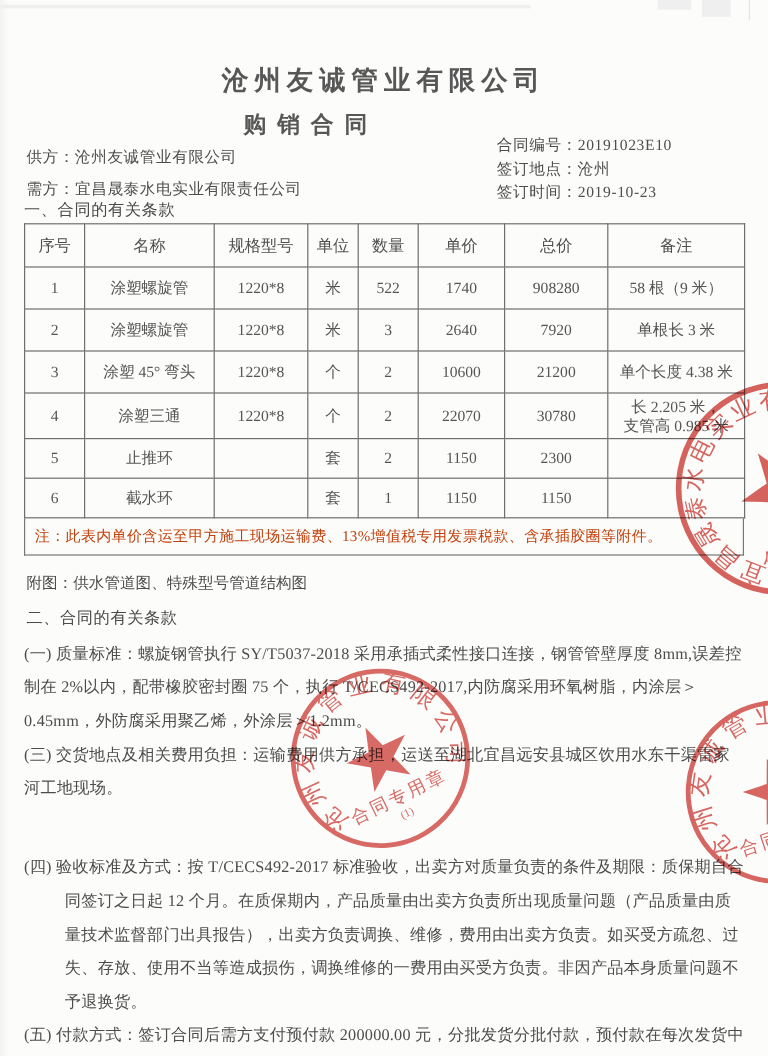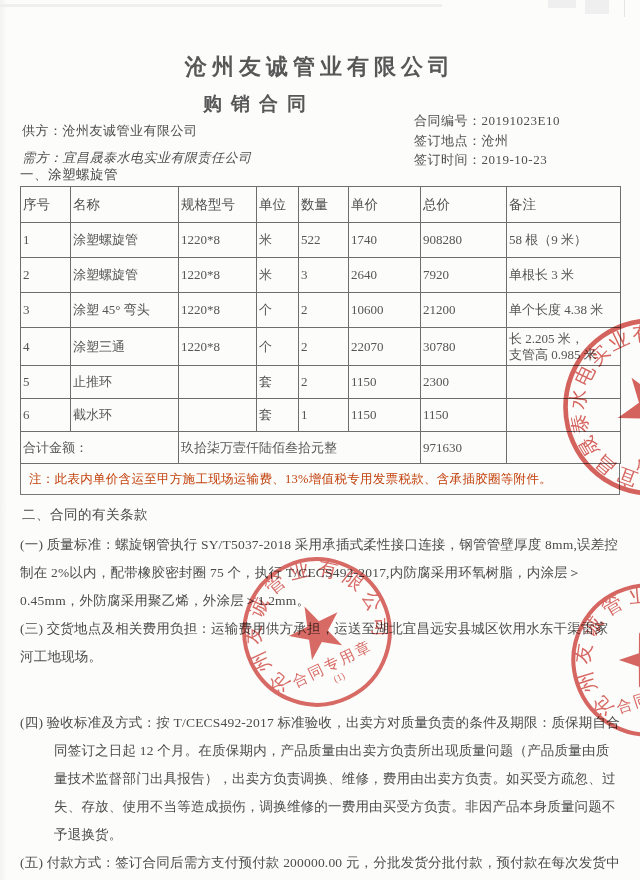--- a/index.html
+++ b/index.html
@@ -10,28 +10,28 @@
     color:#4c4c4c;
   }
   .abs{position:absolute;}
   
   .company-title{top:52px;left:0;width:640px;text-align:center;
     font-size:22px;font-weight:600;letter-spacing:5px;color:#575757;}
   .doc-title{top:91px;left:0;width:518px;text-align:center;
     font-size:19px;font-weight:600;letter-spacing:9px;color:#575757;}
   .meta-line{font-size:13px;color:#4e4e4e;letter-spacing:0.5px;}
   .meta-left-supplier{top:122px;left:22px;}
-  .meta-left-buyer{top:149px;left:22px;font-style:italic;}
+  .meta-left-buyer{top:149px;left:22px;}
   .meta-right{top:111px;left:414px;line-height:19.5px;}
   .section-heading{font-size:13.5px;color:#4a4a4a;letter-spacing:0.5px;}
   .sec1{top:166px;left:20px;}
   
   .content-block{top:186px;left:20px;width:600px;}
   table{border-collapse:collapse;table-layout:fixed;width:600px;}
-  th,td{border:1px solid #6e6e6e;text-align:left;font-weight:normal;
+  th,td{border:1px solid #6e6e6e;text-align:center;font-weight:normal;
     font-size:13px;color:#555;padding:0 2px;overflow:hidden;}
   th{font-size:13.5px;color:#4f4f4f;}
   col.c1{width:50px}col.c2{width:108px}col.c3{width:78px}col.c4{width:42px}
   col.c5{width:50px}col.c6{width:72px}col.c7{width:86px}col.c8{width:114px}
   .remark{white-space:pre-line;line-height:16px;margin-left:48px;}
   .note-box{border:1px solid #777;border-top:none;font-size:12.5px;
     color:#c2410c;padding:7px 8px 6px 8px;letter-spacing:0.3px;}
   .attachment{margin:14px 0 0 2px;font-size:13px;color:#4c4c4c;}
   .sec2{margin:11px 0 0 2px;}
   .clauses{margin-top:7px;width:600px;font-size:13.5px;line-height:28px;
@@ -67,21 +67,21 @@
 <div class="abs meta-line meta-left-buyer">
   <span>需方：</span><span>宜昌晟泰水电实业有限责任公司</span>
 </div>
 
 <div class="abs meta-line meta-right">
   <div><span>合同编号：</span><span>20191023E10</span></div>
   <div><span>签订地点：</span><span>沧州</span></div>
   <div><span>签订时间：</span><span>2019-10-23</span></div>
 </div>
 
-<div class="abs section-heading sec1">一、涂塑螺旋管</div>
+<div class="abs section-heading sec1">一、合同的有关条款</div>
 
 <div class="abs content-block">
 
   <table>
     <colgroup>
         <col class="c1">
         <col class="c2">
         <col class="c3">
         <col class="c4">
         <col class="c5">
@@ -154,31 +154,26 @@
     <tr style="height:33px;">
       <td>6</td>
       <td>截水环</td>
       <td></td>
       <td>套</td>
       <td>1</td>
       <td>1150</td>
       <td>1150</td>
       <td class="remark"></td>
     </tr>
-    <tr style="height:32px;">
-      <td colspan="2">合计金额：</td>
-      <td colspan="4">玖拾柒万壹仟陆佰叁拾元整</td>
-      <td>971630</td>
-      <td></td>
-    </tr>
   </tbody>
     </table>
 
   <div class="note-box">注：此表内单价含运至甲方施工现场运输费、13%增值税专用发票税款、含承插胶圈等附件。</div>
 
+  <p class="attachment">附图：供水管道图、特殊型号管道结构图</p>
 
   <p class="section-heading sec2">二、合同的有关条款</p>
 
   <div class="clauses">
     <p>(一) 质量标准：螺旋钢管执行 SY/T5037-2018 采用承插式柔性接口连接，钢管管壁厚度 8mm,误差控制在 2%以内，配带橡胶密封圈 75 个，执行 T/CECS492-2017,内防腐采用环氧树脂，内涂层＞0.45mm，外防腐采用聚乙烯，外涂层＞1.2mm。</p>
     <p>(三) 交货地点及相关费用负担：运输费用供方承担，运送至湖北宜昌远安县城区饮用水东干渠雷家河工地现场。</p>
     <p class="hang">(四) 验收标准及方式：按 T/CECS492-2017 标准验收，出卖方对质量负责的条件及期限：质保期自合同签订之日起 12 个月。在质保期内，产品质量由出卖方负责所出现质量问题（产品质量由质量技术监督部门出具报告），出卖方负责调换、维修，费用由出卖方负责。如买受方疏忽、过失、存放、使用不当等造成损伤，调换维修的一费用由买受方负责。非因产品本身质量问题不予退换货。</p>
     <p>(五) 付款方式：签订合同后需方支付预付款 200000.00 元，分批发货分批付款，预付款在每次发货中按比例扣回。</p>
 
   </div>

